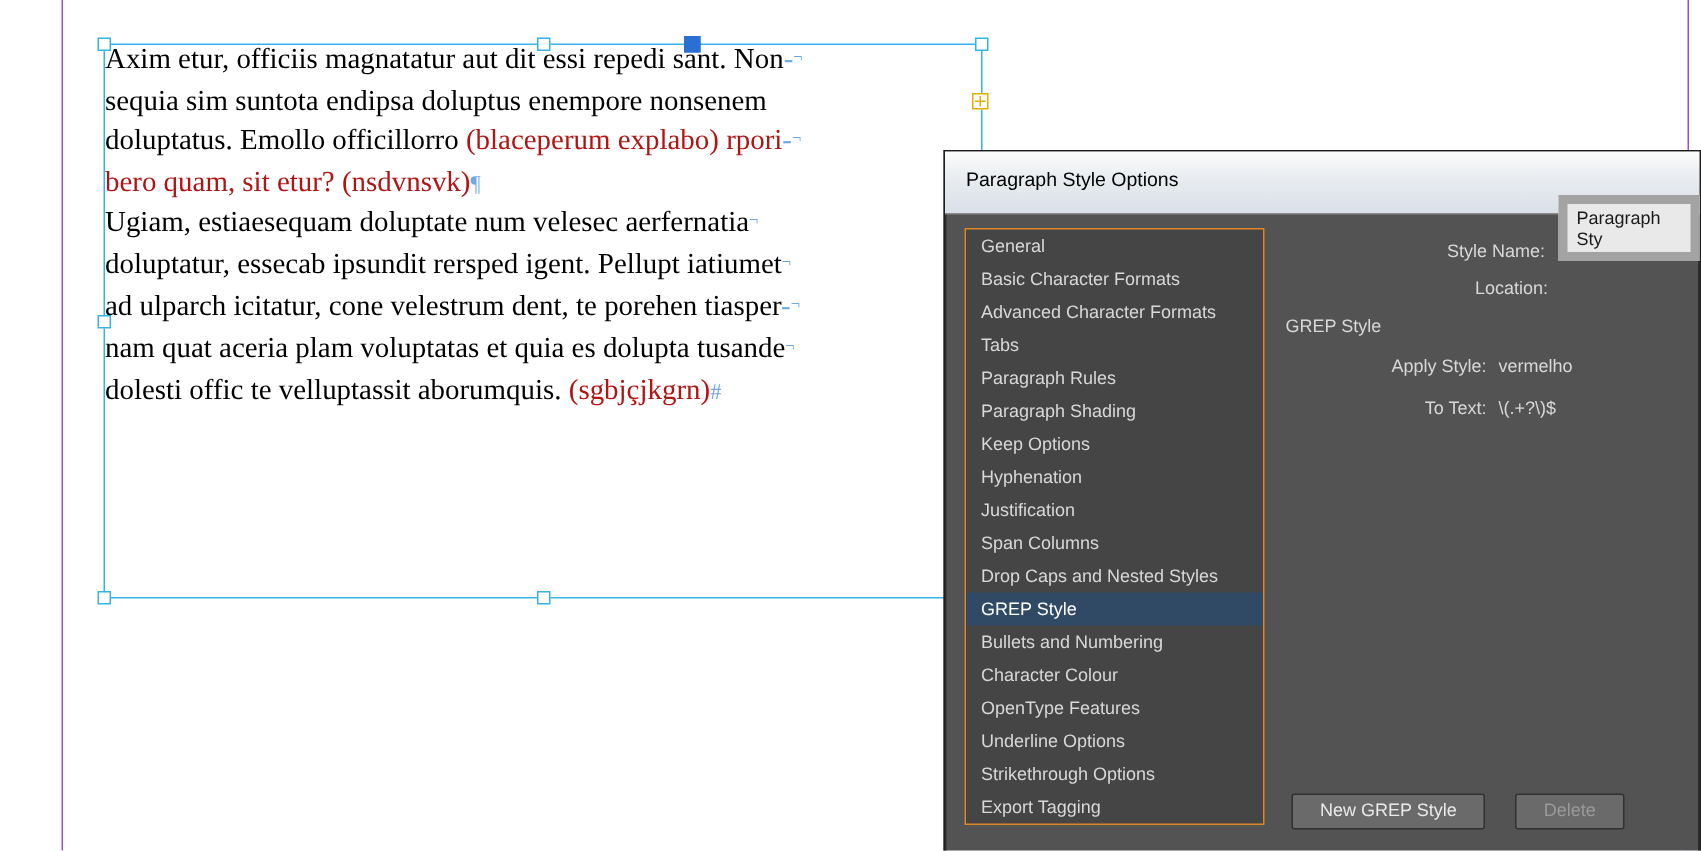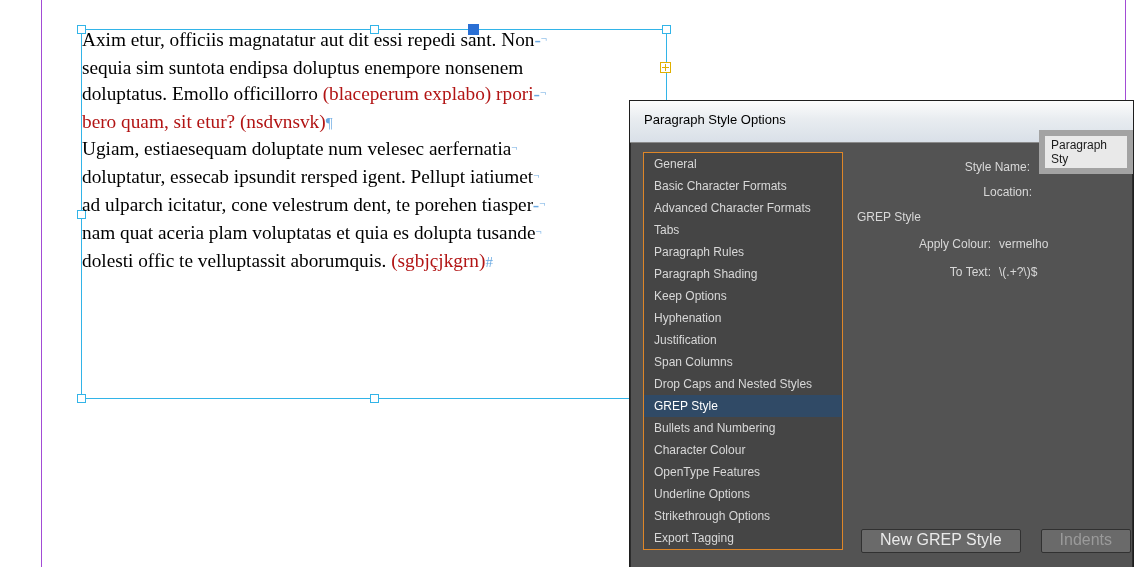--- a/index.html
+++ b/index.html
@@ -1,19 +1,19 @@
 <!DOCTYPE html>
 <html><head>
 <meta charset="utf-8">
 <style>
   html,body{margin:0;padding:0;width:1134px;height:567px;overflow:hidden;font-family:Tahoma,"Segoe UI",sans-serif;font-size:12px;background:#fff;position:relative}
   
   .page{position:absolute;left:41px;top:0;right:0;bottom:0;border-left:1px solid #a24cd5;border-top:none}
   .page::after{content:"";position:absolute;right:8px;top:0;bottom:0;width:0;border-left:1px solid #a24cd5}
-  .frame-wrap{position:absolute;left:81px;top:29px;width:586px;height:370px}
+  .frame-wrap{position:absolute;left:69px;top:29px;width:586px;height:370px}
   
   .frame{position:absolute;inset:0;border:1px solid #32b4e8}
   .handle{position:absolute;width:7px;height:7px;background:#fff;border:1px solid #32b4e8}
   .hl{left:-4px}.hr{right:-4px}
   .hc{left:50%;margin-left:-4px}.hm{top:50%;margin-top:-4px}
   .handle.tl{left:-4px;top:-4px}.handle.tr{right:-4px;top:-4px}
   .handle.bl{left:-4px;bottom:-4px}.handle.br{right:-4px;bottom:-4px}
   .handle.tc{top:-4px}.handle.bc{bottom:-4px}
   .handle.solid-mid{background:#2a6fd4;border-color:#2a6fd4;width:9px;height:9px;top:-5px;left:66%}
   .overset{position:absolute;right:-4px;top:33px;width:9px;height:9px;background:#fff;border:1px solid #e0b000}
@@ -39,21 +39,21 @@
   .row .lbl{flex:0 0 auto;text-align:right;color:#d8d8d8}
   .stylename-lbl{width:187px;margin-right:9px}
   .stylename-val{display:inline-block;border:6px solid #a3a3a3;background:#e9e9e9;color:#1a1a1a;padding:2px 6px;min-width:52px}
   .loc-lbl{width:189px;text-align:right;color:#d8d8d8}
   .groupTitle{margin:11px 0 0 14px;color:#d8d8d8}
   .gs-body{position:relative;margin:10px 0 0 24px}
   .gs-row{display:flex;align-items:center;height:20px;margin-bottom:8px}
   .gs-row .k{width:124px;text-align:right;margin-right:8px;color:#d8d8d8}
   .gs-row .v{color:#d8d8d8}
   .btnrow{position:absolute;left:18px;bottom:18px;display:flex;gap:20px}
-  .btn{height:22px;padding:0 18px;line-height:20px;background:#6a6a6a;border:1px solid #313131;color:#eaeaea;font-size:16px;border-radius:2px}
+  .btn{height:22px;padding:0 18px;line-height:20px;background:#6a6a6a;border:1px solid #313131;color:#eaeaea;font-size:12px;border-radius:2px}
   .btn.disabled{color:#9a9a9a}
 </style>
 </head>
 <body>
 
 <div class="page"></div>
 
 <div class="frame-wrap">
   <div class="frame"></div>
   <div class="handle tl"></div>
@@ -111,27 +111,27 @@
       <div class="row">
         <span class="lbl stylename-lbl">Style Name:</span>
         <span class="stylename-val">Paragraph Sty</span>
       </div>
       <div class="row">
         <span class="lbl loc-lbl">Location:</span>
       </div>
       <div class="groupTitle">GREP Style</div>
       <div class="gs-body">
         <div class="gs-row">
-          <span class="k">Apply Colour:</span>
+          <span class="k">Apply Style:</span>
           <span class="v">vermelho</span>
         </div>
         <div class="gs-row">
           <span class="k">To Text:</span>
           <span class="v">\(.+?\)$</span>
         </div>
       </div>
       <div class="btnrow">
         <div class="btn">New GREP Style</div>
-        <div class="btn disabled">Indents</div>
+        <div class="btn disabled">Delete</div>
       </div>
     </div>
   </div>
 </div>
 
 </body></html>

